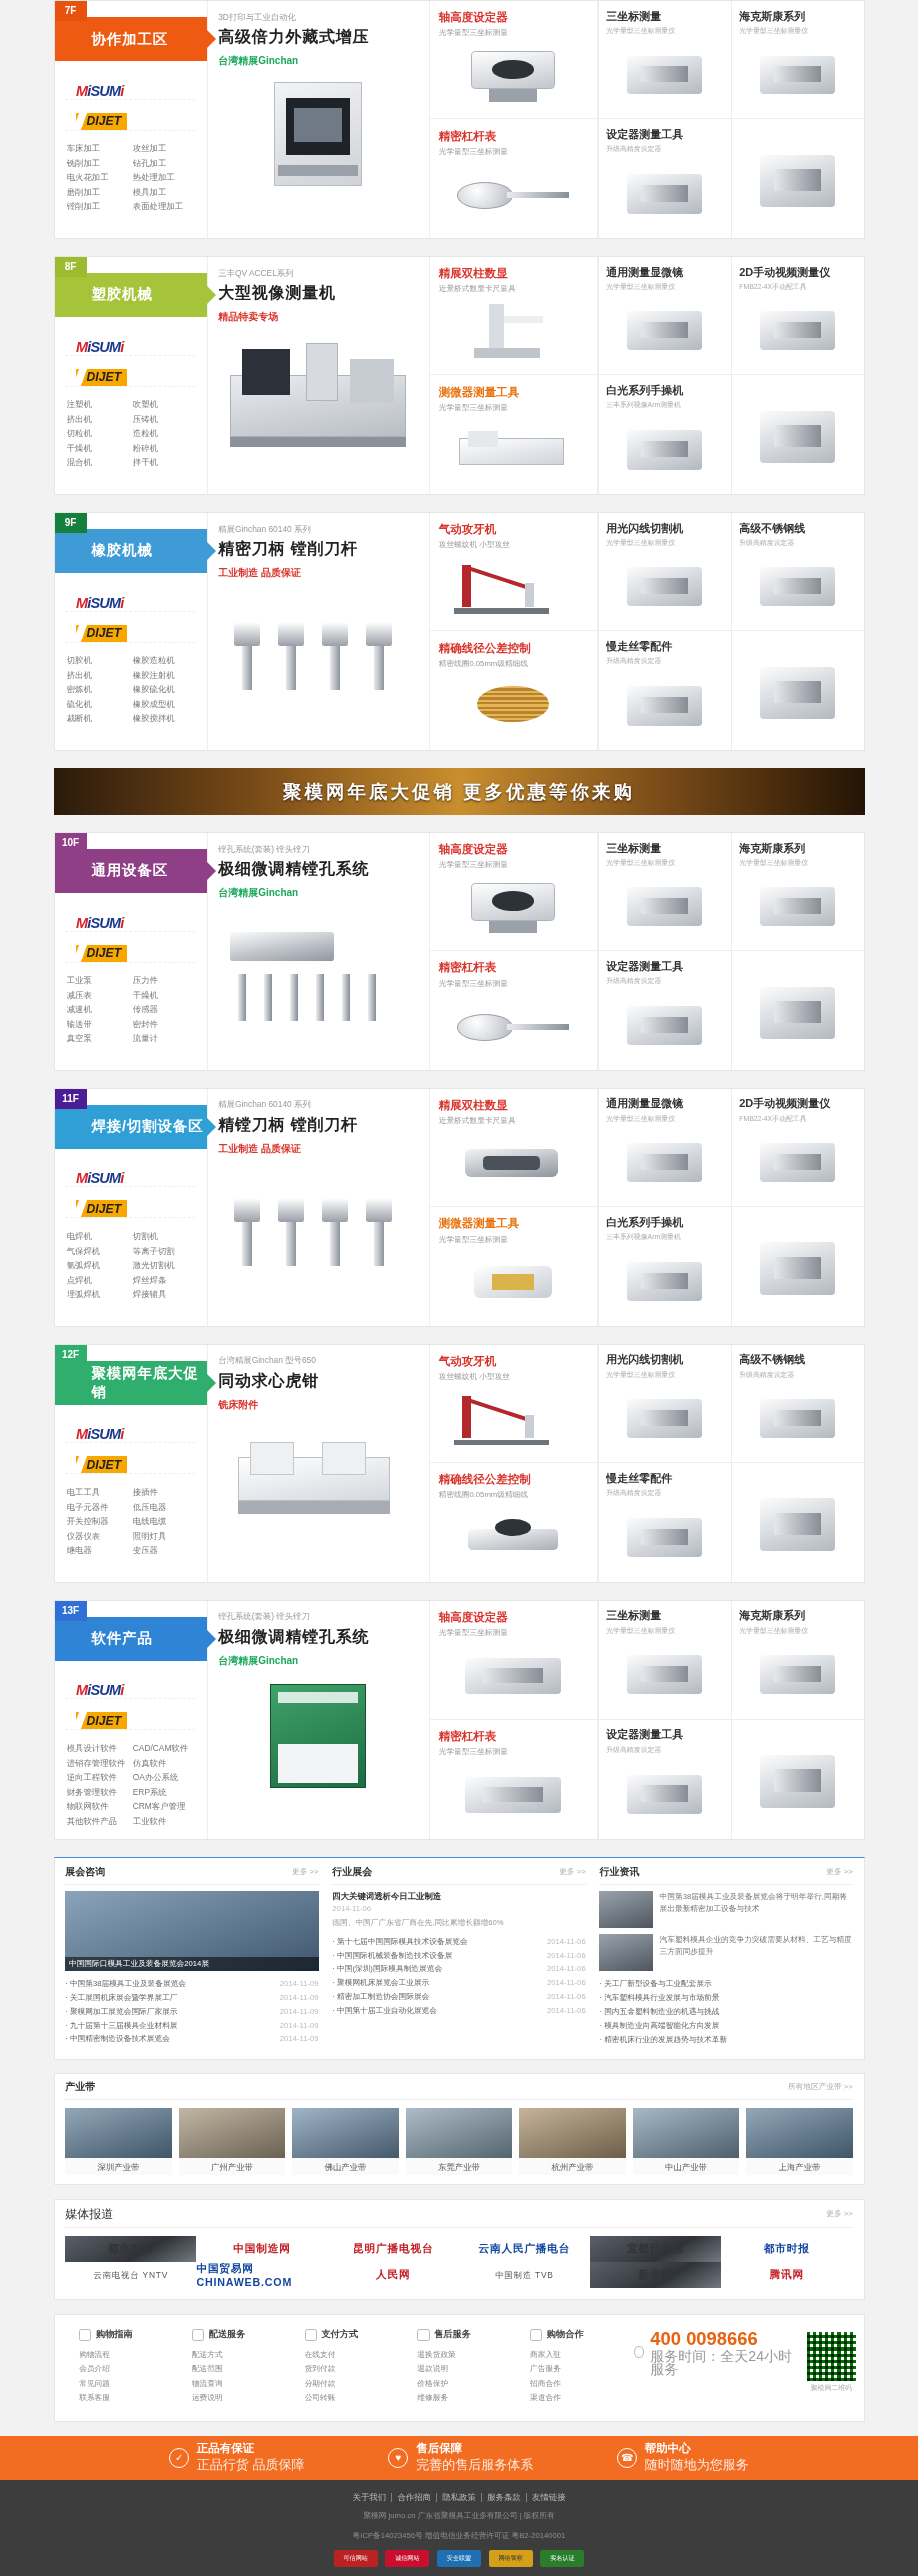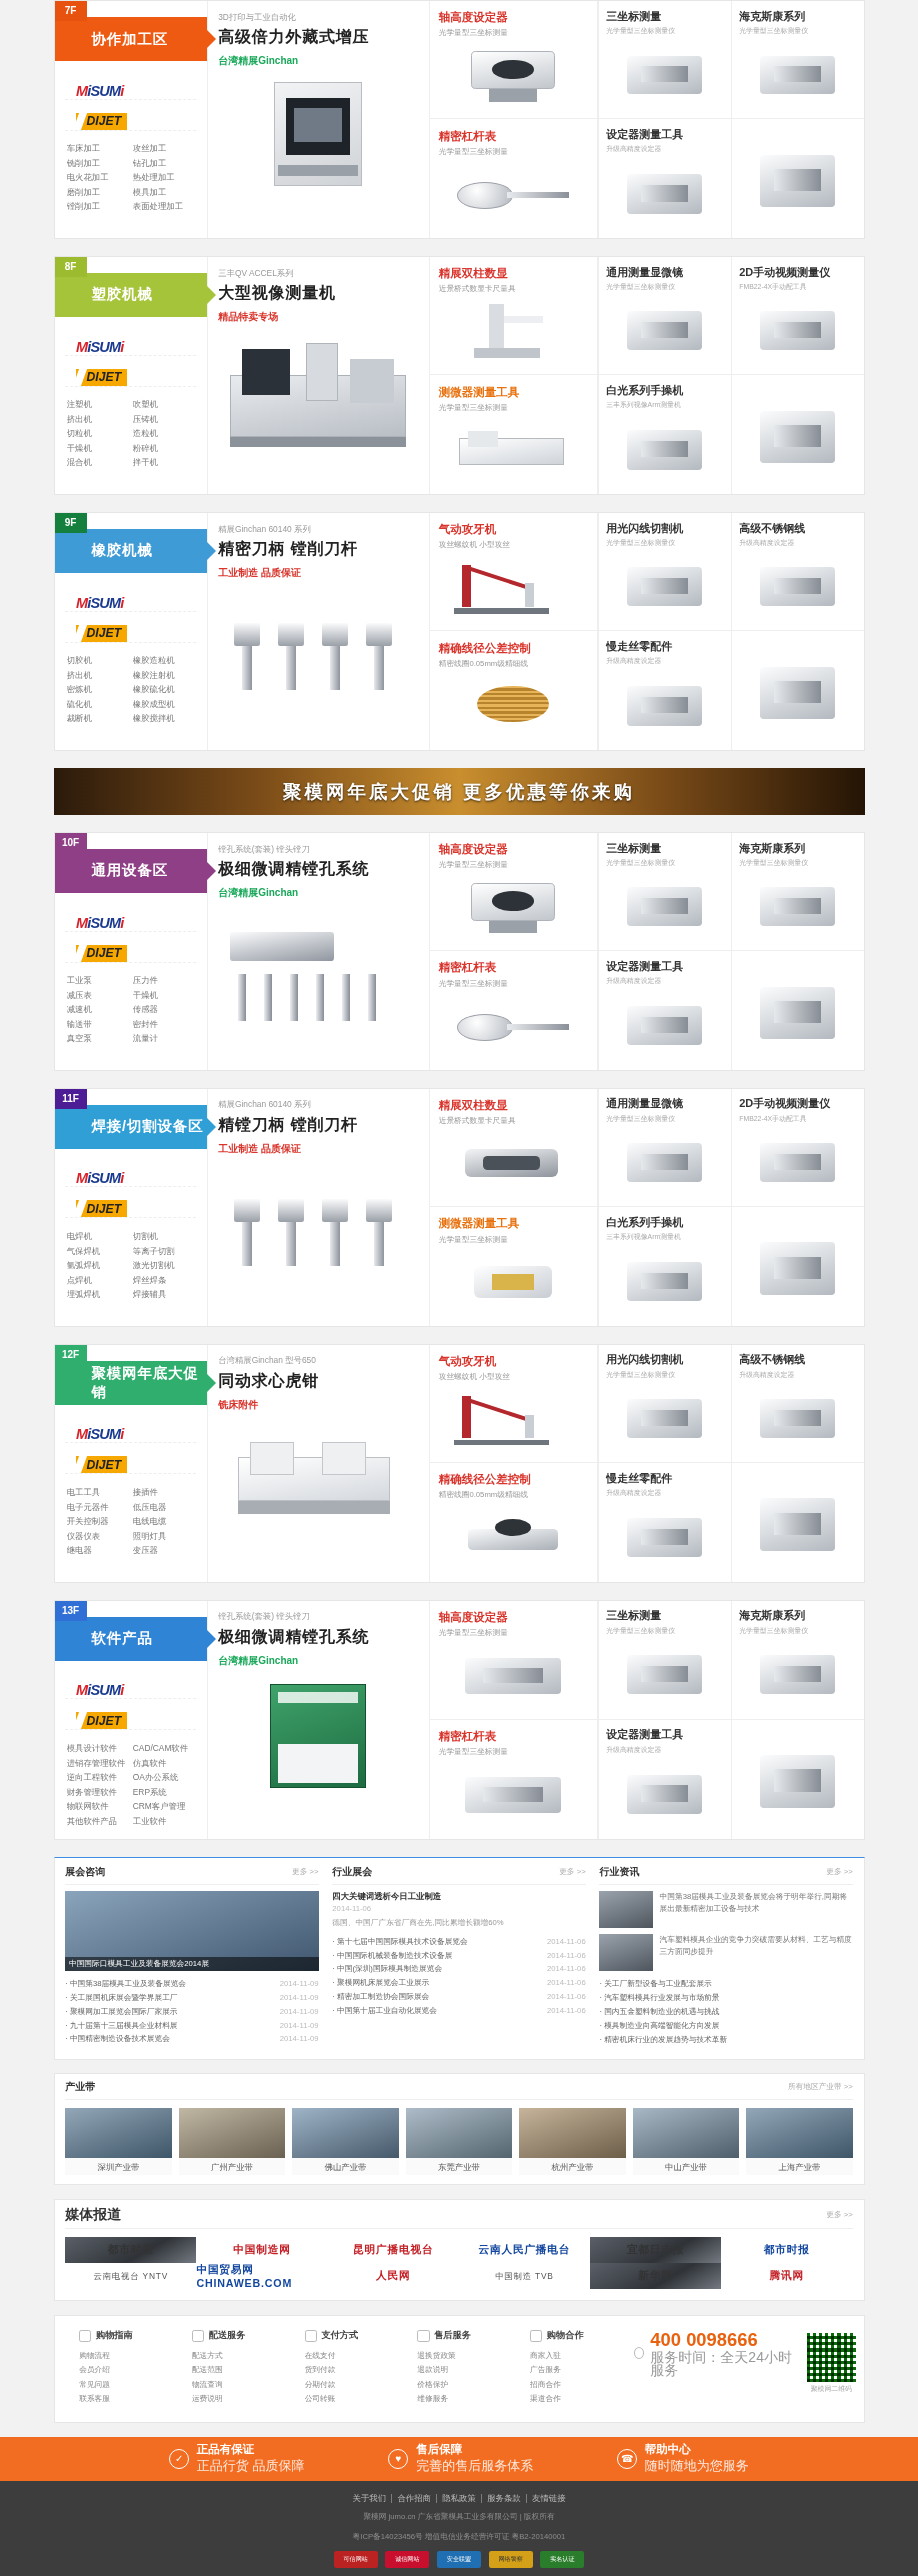--- a/index.html
+++ b/index.html
@@ -296,21 +296,21 @@
     border: 0.8px solid #e6e6e6;
     padding: 6.1px 10.7px 10.7px;
   }
   .media-head {
     display: flex;
     justify-content: space-between;
     align-items: center;
     border-bottom: 0.8px solid #eee;
     padding-bottom: 4.6px;
   }
-  .media-head .t { font-size: 14px; font-weight: bold; }
+  .media-head .t { font-size: 12px; font-weight: normal; }
   .media-head .more { font-size: 7.7px; color: #aaa; text-decoration: none; }
   .media-rows { display: flex; flex-wrap: wrap; margin-top: 7.7px; }
   .media-logo {
     width: 16.66%;
     height: 26px;
     display: flex;
     align-items: center;
     justify-content: center;
     font-size: 10.7px;
     font-weight: bold;

